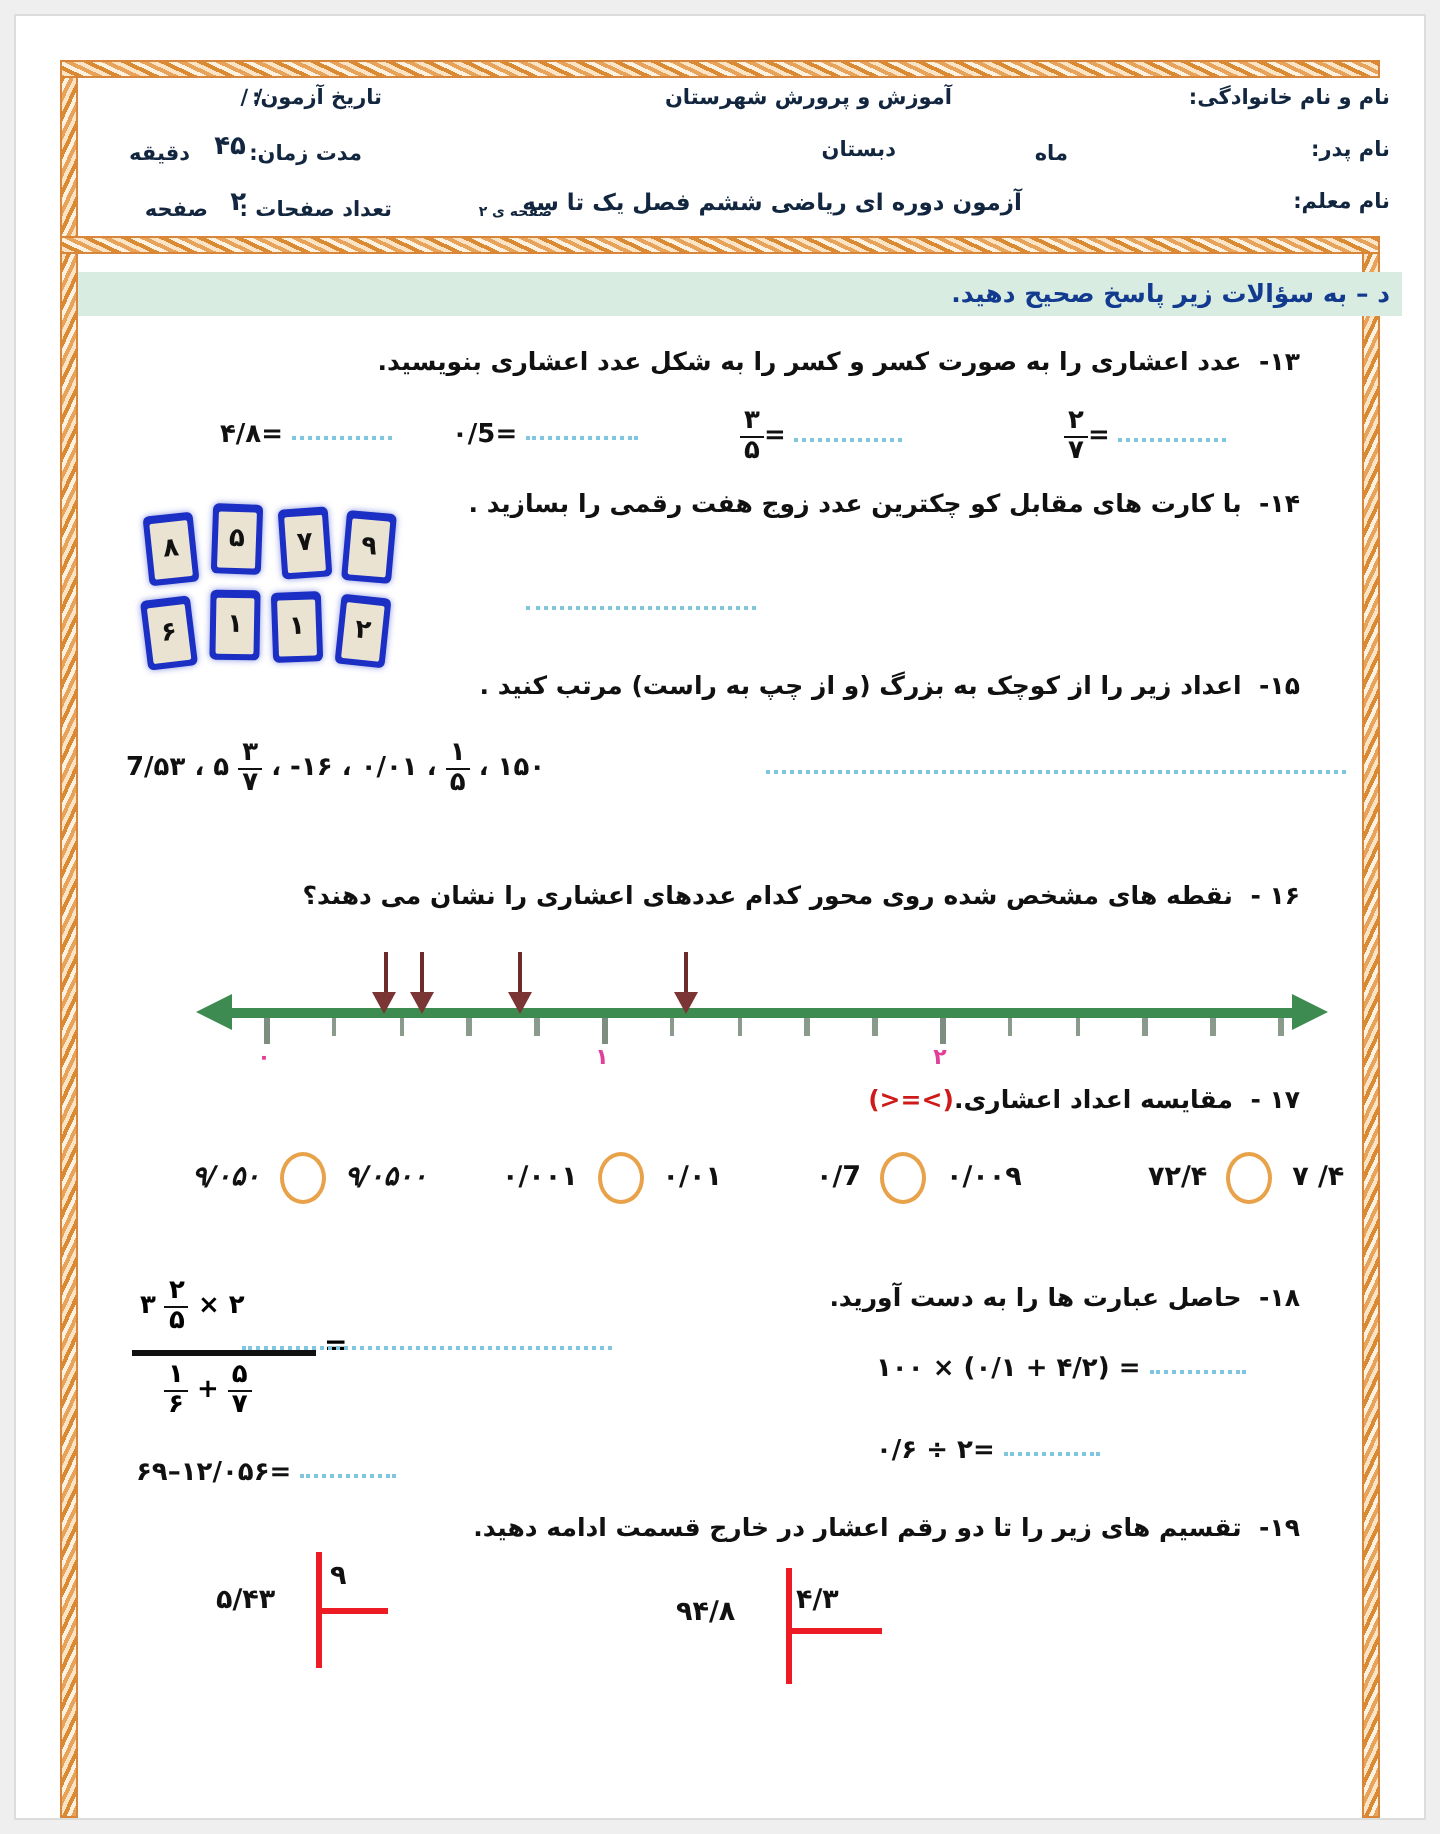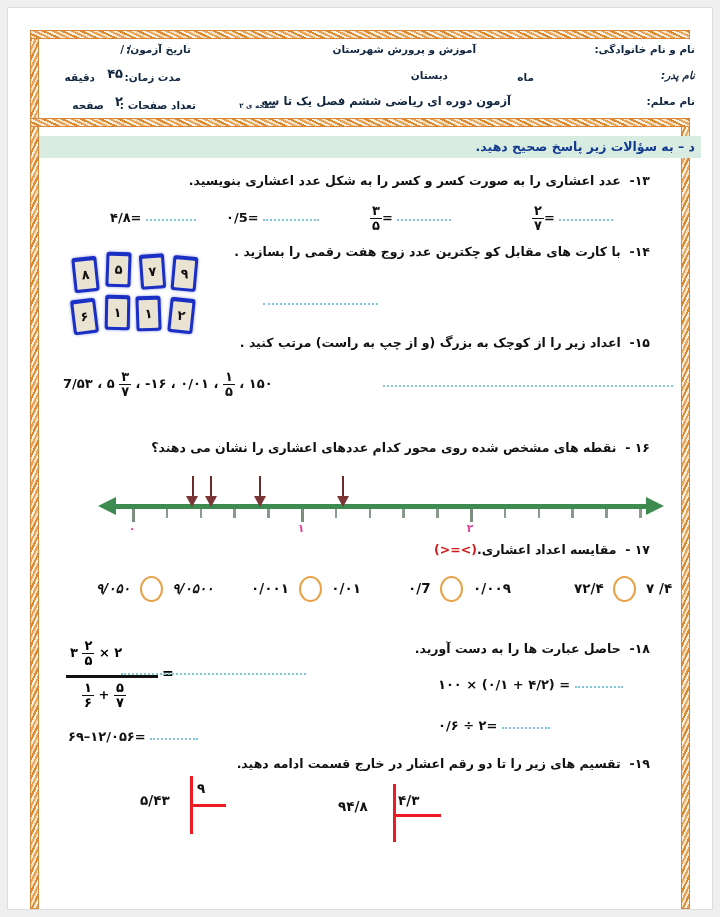--- a/index.html
+++ b/index.html
@@ -129,21 +129,21 @@
   <div>
     <div class="braid v" style="left:22px;top:22px;height:879px;"></div>
     <div class="braid v" style="left:673px;top:22px;height:879px;"></div>
     <div class="braid h" style="left:22px;top:22px;width:660px;"></div>
     <div class="braid h" style="left:22px;top:110px;width:660px;"></div>
   </div>
 
   <div class="hdr">
 
     <div class="cell lbl" style="right:6px;top:4px;">نام و نام خانوادگی:</div>
-    <div class="cell lbl" style="right:6px;top:30px;font-style:italic;">نام پدر:</div>
+    <div class="cell lbl" style="right:6px;top:30px;">نام پدر:</div>
     <div class="cell lbl" style="right:6px;top:56px;">نام معلم:</div>
 
     <div class="cell hdr-center" style="right:225px;top:4px;">آموزش و پرورش شهرستان</div>
     <div class="cell hdr-center" style="right:253px;top:30px;">دبستان</div>
     <div class="cell hdr-center" style="right:167px;top:32px;text-align:center;">ماه</div>
     <div class="cell exam-title" style="right:190px;top:55px;">آزمون دوره ای ریاضی ششم فصل یک تا سه</div>
     <div class="cell pagenote" style="right:425px;top:63px;">صفحه ی ۲</div>
 
     <div class="cell lbl" style="right:510px;top:4px;">تاریخ آزمون:</div>
     <div class="cell lbl" style="right:570px;top:4px;">/    /</div>
@@ -361,20 +361,20 @@
     &nbsp;<span>تقسیم های زیر را تا دو رقم اعشار در خارج قسمت ادامه دهید.</span>
   </div>
 
   <div class="divblk" style="left:330px;top:776px;width:120px;height:60px;">
     <div class="dividend" style="left:0px;top:14px;">۹۴/۸</div>
     <div class="vbar" style="left:55px;top:0px;height:58px;"></div>
     <div class="hbar" style="left:55px;top:30px;width:48px;"></div>
     <div class="divisor" style="left:60px;top:8px;">۴/۳</div>
   </div>
 
-  <div class="divblk" style="left:100px;top:768px;width:120px;height:60px;margin-left:32px;">
+  <div class="divblk" style="left:100px;top:768px;width:120px;height:60px;">
     <div class="dividend" style="left:0px;top:16px;">۵/۴۳</div>
     <div class="vbar" style="left:50px;top:0px;height:58px;"></div>
     <div class="hbar" style="left:50px;top:28px;width:36px;"></div>
     <div class="divisor" style="left:57px;top:4px;">۹</div>
   </div>
 
 </div>
 
 </body></html>

